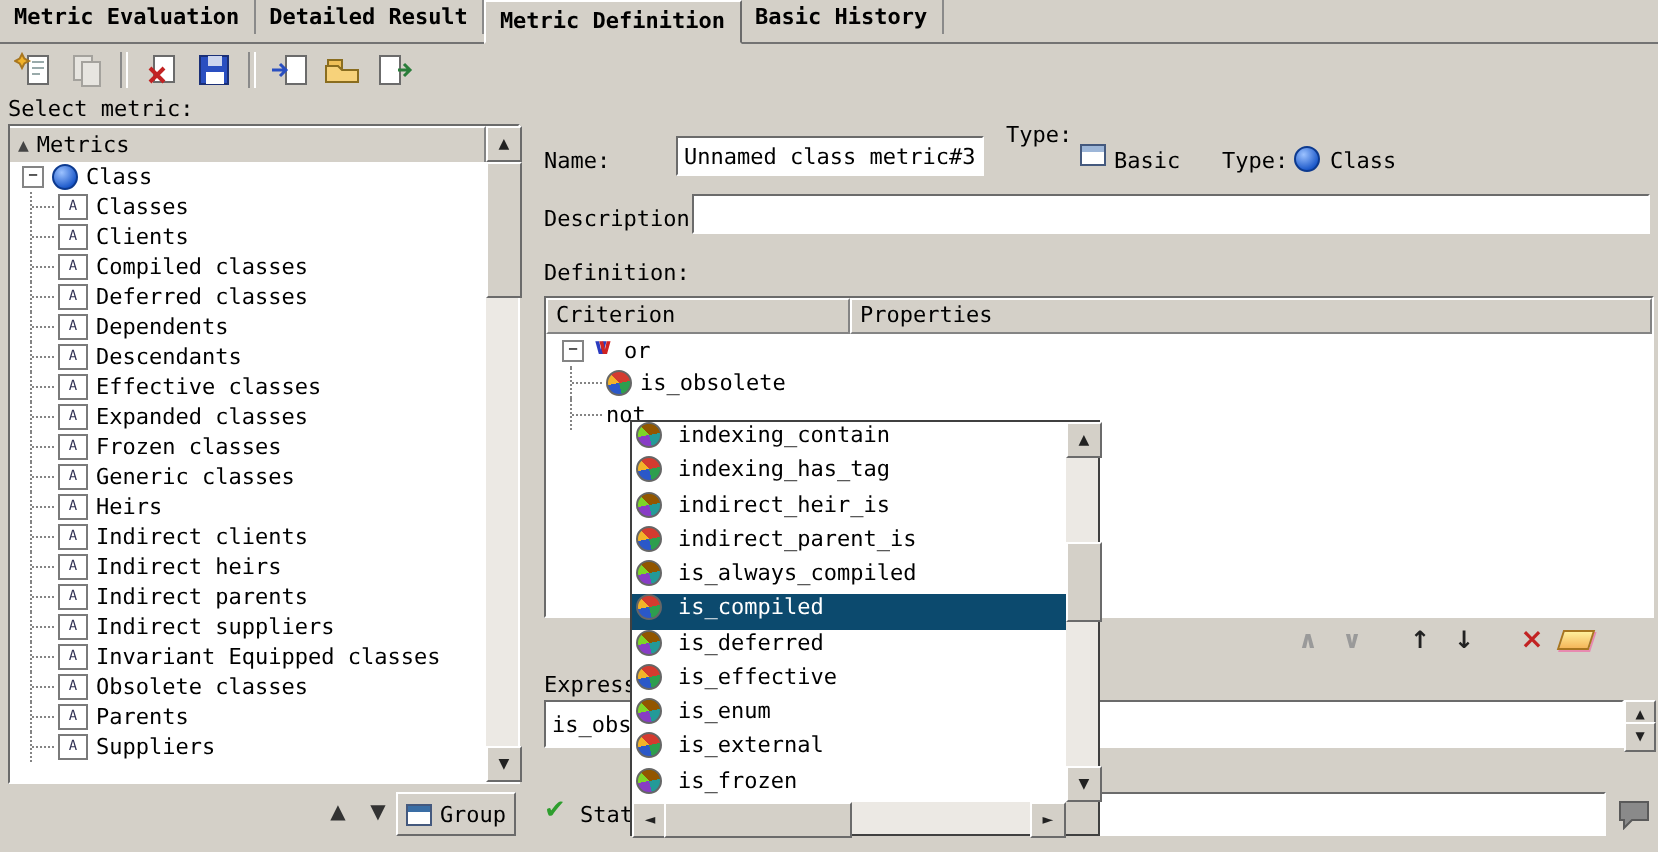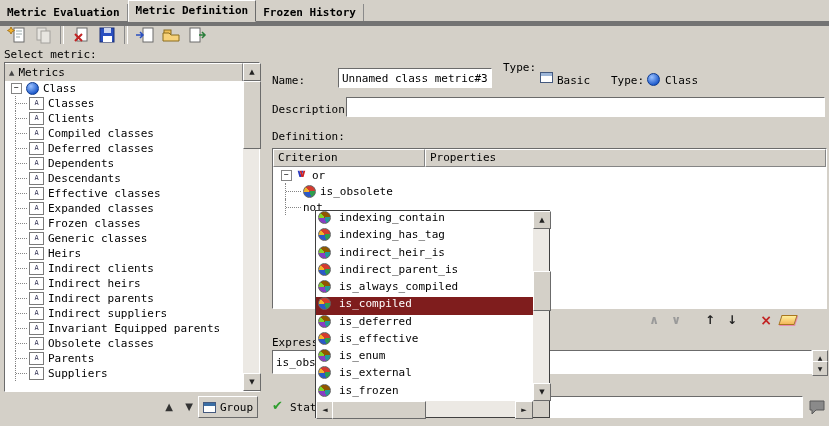--- a/index.html
+++ b/index.html
@@ -3,22 +3,22 @@
 <meta charset="utf-8">
 <style>
   html,body{margin:0;padding:0}
   .app{position:relative;width:829px;height:426px;background:#d4d0c8;
        font-family:"DejaVu Sans Mono",monospace;font-size:11px;color:#000;overflow:hidden}
   .abs{position:absolute}
   .lbl{white-space:nowrap}
   button{font:inherit;background:none;border:none;padding:0;margin:0;cursor:default}
 
   
-  .tabbar{position:absolute;left:0;top:0;width:829px;height:21px;display:flex;align-items:flex-end;
-          border-bottom:5px solid #737373;background:#d4d0c8}
+  .tabbar{position:absolute;left:0;top:0;width:829px;height:21px;display:flex;align-items:flex-start;
+          border-bottom:1px solid #737373;background:#d4d0c8}
   .tab{height:17px;line-height:17px;padding:0 7px;font-weight:bold;border-right:1px solid #8a8a8a;white-space:nowrap}
   .tab.active{height:20px;line-height:19px;background:#d4d0c8;border:1px solid;
               border-color:#ffffff #6b6b6b #d4d0c8 #ffffff;margin-bottom:-1px}
 
   
   .toolbar{position:absolute;left:4px;top:23px;height:24px;display:flex;align-items:center}
   .tbtn{width:26px;height:22px;display:flex;align-items:center;justify-content:center}
   .tbtn.dis{opacity:.45;filter:grayscale(1)}
   .tsep{width:2px;height:18px;border-left:1px solid #8a8a8a;border-right:1px solid #ffffff;margin:0 4px}
   .ticon{display:flex}
@@ -89,35 +89,36 @@
   .spin .sbtn{width:14px;height:13px;font-size:6px}
   .check{font-family:"DejaVu Sans",sans-serif;font-weight:bold;font-size:13px;color:#2e9e2e}
   .bubblebtn{position:absolute;left:807px;top:397px;width:19px;height:20px;display:flex;
              align-items:center;justify-content:center}
 
   
   .dropdown{position:absolute;left:315px;top:210px;width:233px;height:206px;background:#fff;
             border:1px solid #404040;z-index:30}
   .dd-items{position:absolute;left:0;top:0;right:16px;bottom:16px;display:grid;grid-auto-rows:1fr;overflow:hidden}
   .dd-item{display:flex;align-items:flex-start;padding-left:2px;gap:4px}
-  .dd-item.selected{background:#7f1d1d;color:#fff}
+  .dd-item.selected{background:#0c4a6e;color:#fff}
   .dd-item:nth-child(odd) .sphere{filter:hue-rotate(45deg)}
   .dd-vsb{position:absolute;right:0;top:0;width:16px;bottom:16px;background:#ece9e4}
   .dd-hsb{position:absolute;left:0;bottom:0;right:16px;height:16px;background:#ece9e4}
   .dd-corner{position:absolute;right:0;bottom:0;width:16px;height:16px;background:#d4d0c8}
 </style>
 </head>
 <body>
 
 <div class="app">
 
   <div class="tabbar">
       <div class="tab">Metric Evaluation</div>
+      <div class="tab">Detailed Result</div>
       <div class="tab active">Metric Definition</div>
-      <div class="tab">Frozen History</div>
+      <div class="tab">Basic History</div>
     </div>
   <div class="toolbar">
       <button class="tbtn">
         <span class="ticon">
           <svg width="20" height="18">
             <rect x="7" y="2" width="10" height="14" fill="#fff" stroke="#6b6b6b"></rect>
             <path d="M9 5h6M9 8h6M9 11h4" stroke="#9aa"></path>
             <path d="M4 1l1.2 2.3L7.5 4.5 5.2 5.7 4 8 2.8 5.7.5 4.5 2.8 3.3z" fill="#f2b32a" stroke="#a8761f"></path>
           </svg>
         </span>
@@ -259,21 +260,21 @@
           <span class="lbl">Indirect parents</span>
         </div>
         <div class="tree-row child">
           <span class="twig"></span>
           <span class="micon">A</span>
           <span class="lbl">Indirect suppliers</span>
         </div>
         <div class="tree-row child">
           <span class="twig"></span>
           <span class="micon">A</span>
-          <span class="lbl">Invariant Equipped parents</span>
+          <span class="lbl">Invariant Equipped classes</span>
         </div>
         <div class="tree-row child">
           <span class="twig"></span>
           <span class="micon">A</span>
           <span class="lbl">Obsolete classes</span>
         </div>
         <div class="tree-row child">
           <span class="twig"></span>
           <span class="micon">A</span>
           <span class="lbl">Parents</span>

